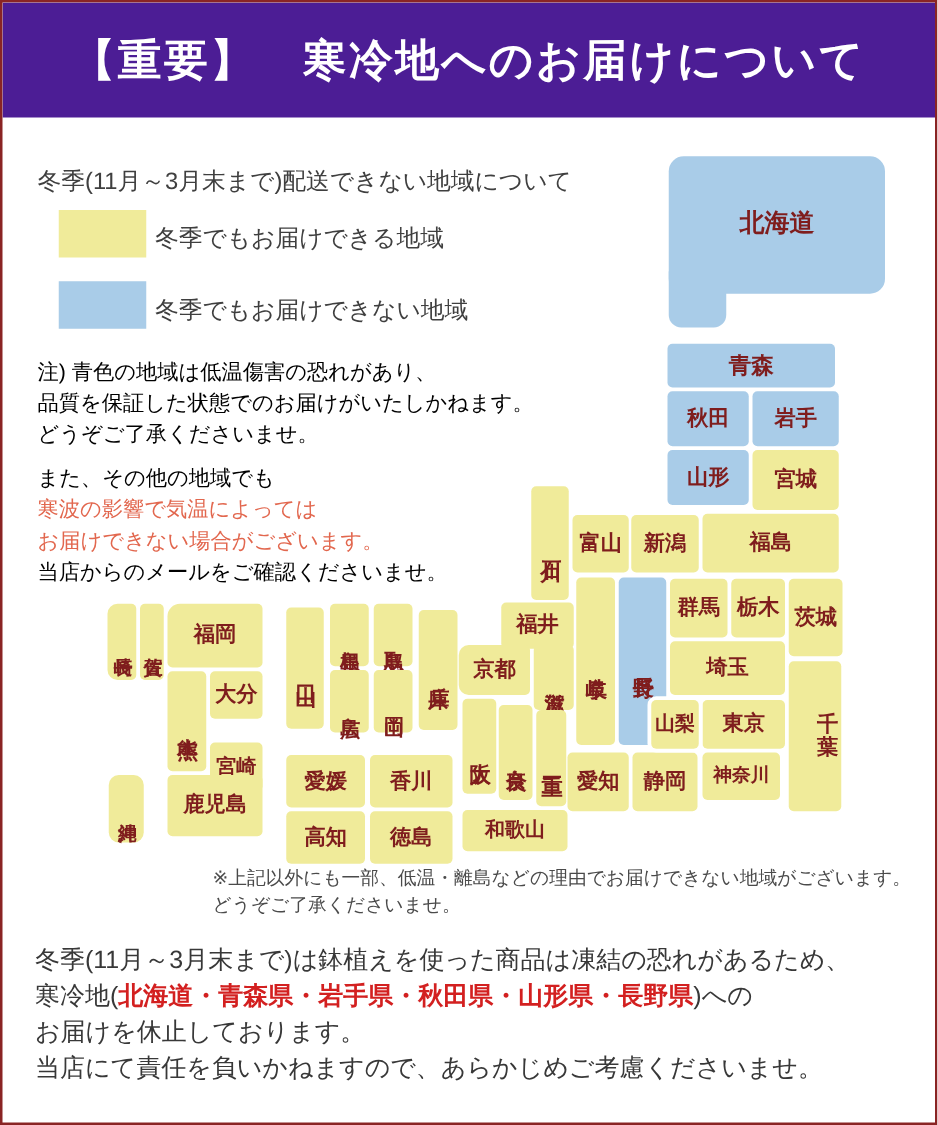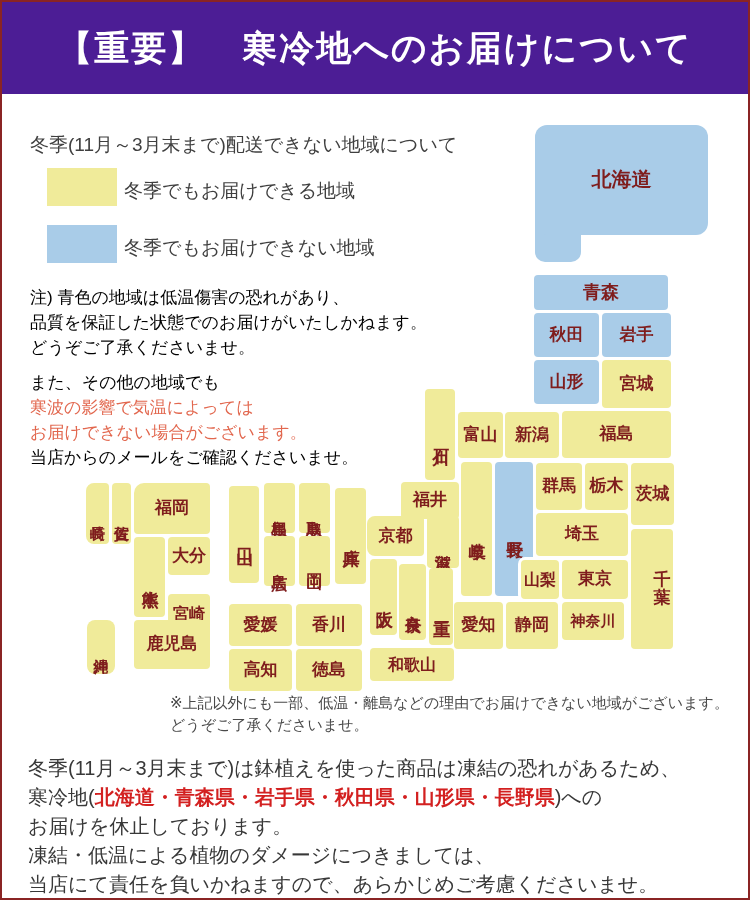--- a/index.html
+++ b/index.html
@@ -114,17 +114,16 @@
 
   <div id="footnote" class="txt">
     <div>※上記以外にも一部、低温・離島などの理由でお届けできない地域がございます。</div>
     <div>どうぞご了承くださいませ。</div>
   </div>
 
   <div id="footer" class="txt">
     <div>冬季(11月～3月末まで)は鉢植えを使った商品は凍結の恐れがあるため、</div>
     <div><span>寒冷地(</span><span class="footer-red">北海道・青森県・岩手県・秋田県・山形県・長野県</span><span>)への</span></div>
     <div>お届けを休止しております。</div>
-    <div>凍結・低温による植物のダメージにつきましては、</div>
     <div>当店にて責任を負いかねますので、あらかじめご考慮くださいませ。</div>
   </div>
 
 </div>
 
 </body></html>

